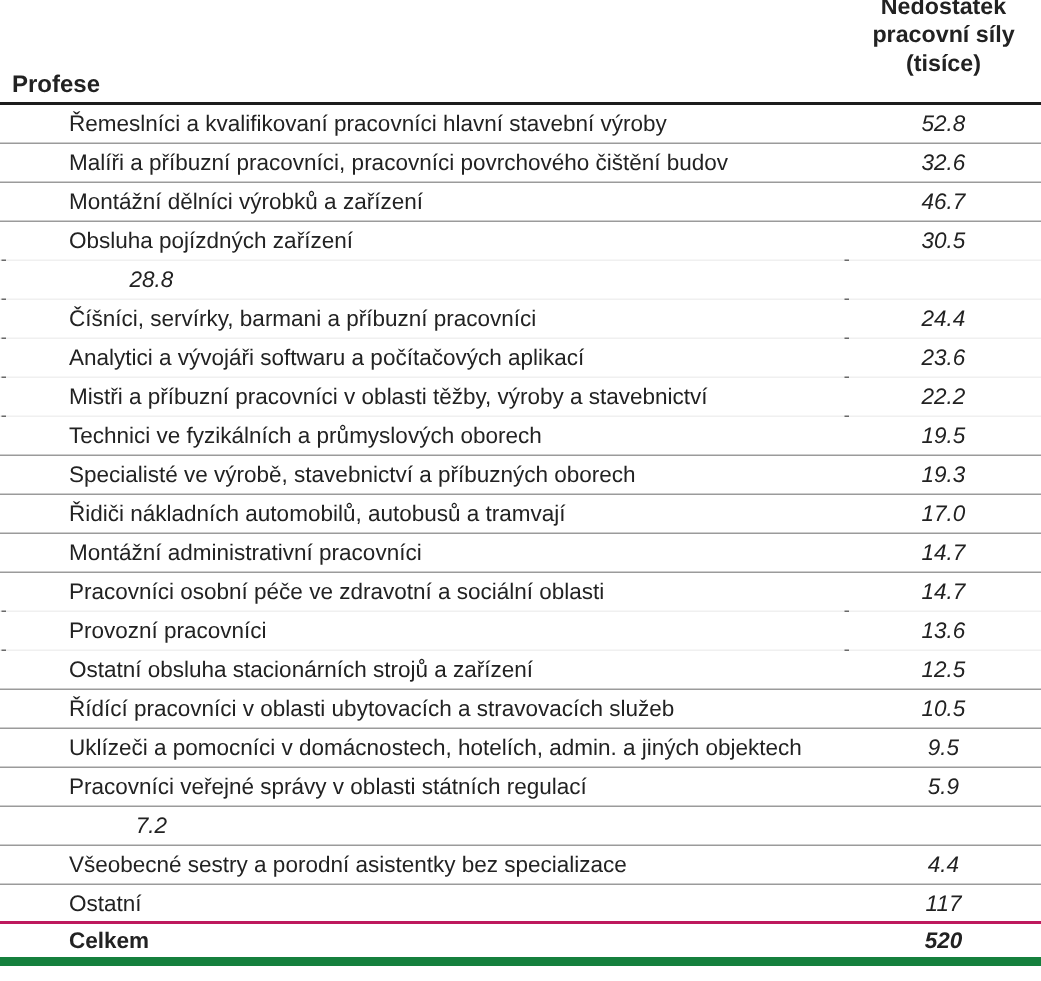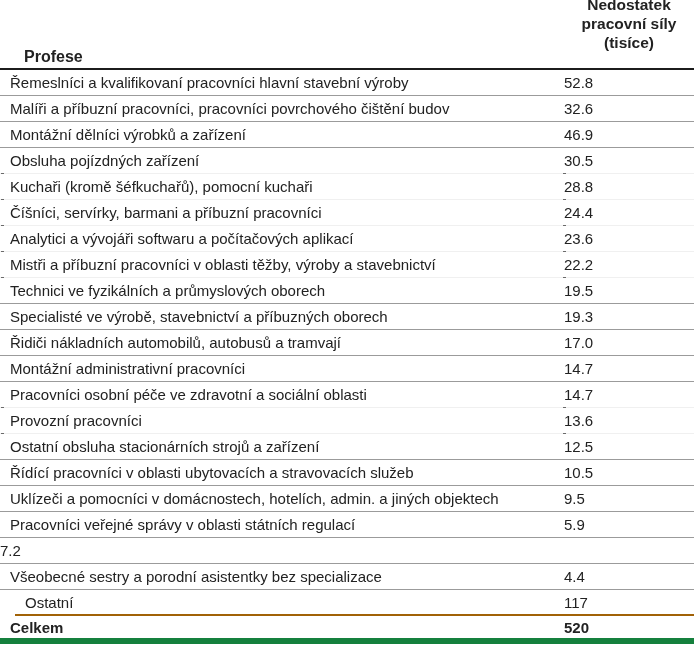--- a/index.html
+++ b/index.html
@@ -21,21 +21,21 @@
   }
   .thead {
     display: flex;
     align-items: flex-end;
     height: 70px;
     box-sizing: border-box;
     border-bottom: 2px solid #1c1c1c;
   }
   .th-left {
     flex: 1;
-    padding: 0 0 2px 24px;
+    padding: 0 0 2px 8px;
     font-weight: bold;
     font-size: 16px;
     line-height: 18px;
     margin-top: 26px;
   }
   .th-right {
     width: 130px;
     text-align: center;
     font-weight: bold;
     font-size: 15.5px;
@@ -43,30 +43,32 @@
     padding-bottom: 16px;
   }
   .row {
     position: relative;
     display: flex;
     align-items: center;
     height: 26px;
     box-sizing: border-box;
     border-bottom: 1px solid #9b9b9b;
     font-size: 15px;
+    padding-left: 36px;
   }
   .row .label {
     flex: 1;
     padding-left: 10px;
     white-space: nowrap;
     overflow: hidden;
   }
   .row .value {
     width: 130px;
-    text-align: left;
+    text-align: center;
+    font-style: italic;
   }
   
   .row.faint {
     border-bottom-color: #f0f0f0;
   }
   .row.faint::before {
     content: "";
     position: absolute;
     left: 1px;
     bottom: -1px;
@@ -77,22 +79,21 @@
   .row.faint::after {
     content: "";
     position: absolute;
     left: 563px;
     bottom: -1px;
     width: 3px;
     height: 1px;
     background: #6a6a6a;
   }
   .row.other {
-    border-bottom: 2px solid #a16207;
-    margin-left: 15px;
+    border-bottom: 2px solid #be185d;
   }
   .row.total {
     height: 28px;
     border-bottom: 6px solid #15803d;
     font-weight: bold;
   }
 </style>
 </head>
 <body>
 
@@ -110,28 +111,27 @@
   <div class="row">
     <div class="label">Řemeslníci a kvalifikovaní pracovníci hlavní stavební výroby</div>
     <div class="value">52.8</div>
   </div>
   <div class="row">
     <div class="label">Malíři a příbuzní pracovníci, pracovníci povrchového čištění budov</div>
     <div class="value">32.6</div>
   </div>
   <div class="row">
     <div class="label">Montážní dělníci výrobků a zařízení</div>
-    <div class="value">46.9</div>
+    <div class="value">46.7</div>
   </div>
   <div class="row faint">
     <div class="label">Obsluha pojízdných zařízení</div>
     <div class="value">30.5</div>
   </div>
   <div class="row faint">
-    <div class="label">Kuchaři (kromě šéfkuchařů), pomocní kuchaři</div>
     <div class="value">28.8</div>
   </div>
   <div class="row faint">
     <div class="label">Číšníci, servírky, barmani a příbuzní pracovníci</div>
     <div class="value">24.4</div>
   </div>
   <div class="row faint">
     <div class="label">Analytici a vývojáři softwaru a počítačových aplikací</div>
     <div class="value">23.6</div>
   </div>

